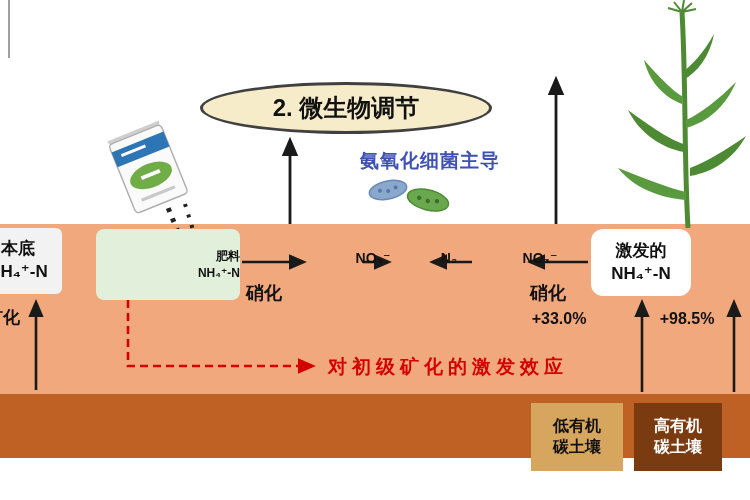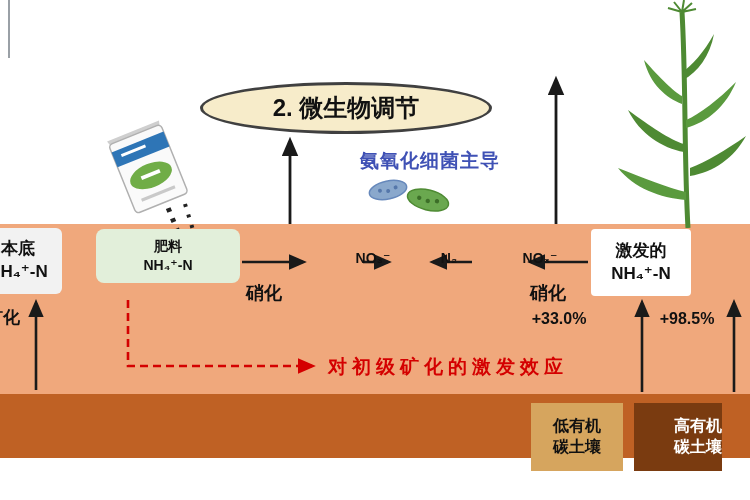--- a/index.html
+++ b/index.html
@@ -34,33 +34,33 @@
   }
   .step2{left:200px;top:82px;width:292px;height:52px;}
   .step1{left:230px;top:392px;width:244px;height:54px;}
   
   .microbe-caption{position:absolute;left:320px;top:148px;width:220px;text-align:center;
     font-size:19px;font-weight:700;letter-spacing:1px;color:var(--blue-label,#3f51b5);z-index:4;}
   
   .pool{position:absolute;display:flex;flex-direction:column;align-items:center;justify-content:center;
     font-weight:700;z-index:4;line-height:1.35;box-sizing:border-box;}
   .pool-background{left:-26px;top:228px;width:88px;height:66px;background:var(--background-box,#f2f2f2);border-radius:6px;font-size:17px;}
-  .pool-fertilizer{left:96px;top:229px;width:144px;height:54px;background:var(--fertilizer-box,#e2efda);border-radius:8px;font-size:14px;}
-  .pool-primed{left:591px;top:229px;width:100px;height:67px;background:var(--primed-box,#ffffff);border-radius:4px;font-size:17px;}
+  .pool-fertilizer{left:96px;top:229px;width:144px;height:71px;background:var(--fertilizer-box,#e2efda);border-radius:8px;font-size:12px;align-items:flex-end;}
+  .pool-primed{left:591px;top:229px;width:100px;height:67px;background:var(--primed-box,#ffffff);border-radius:12px;font-size:17px;}
   
   .species{position:absolute;top:250px;font-size:14px;font-weight:700;text-align:center;z-index:4;margin-left:39px;}
   .proc{position:absolute;font-size:18px;font-weight:700;text-align:left;z-index:4;}
   .pct{position:absolute;top:310px;font-size:16px;font-weight:700;text-align:center;z-index:4;}
   .priming-text{position:absolute;left:328px;top:354px;width:290px;font-size:19px;font-weight:700;
     letter-spacing:5px;color:var(--red-accent,#d40000);z-index:4;}
   
   .soil-box{position:absolute;top:403px;height:68px;display:flex;flex-direction:column;
     align-items:center;justify-content:center;font-size:16px;font-weight:700;line-height:1.3;z-index:4;}
   .soil-low{left:531px;width:92px;background:var(--low-carbon-box,#d6a55e);color:#111;}
-  .soil-high{left:634px;width:88px;background:var(--high-carbon-box,#7a3b10);color:#fff;align-items:flex-end;}
+  .soil-high{left:634px;width:88px;background:var(--high-carbon-box,#7a3b10);color:#fff;}
   .art{position:absolute;z-index:6;}
   .corn{z-index:3;}
 </style>
 </head>
 <body>
 
 <div class="canvas">
 
   <div class="band topsoil"></div>
   <div class="band subsoil"></div>

